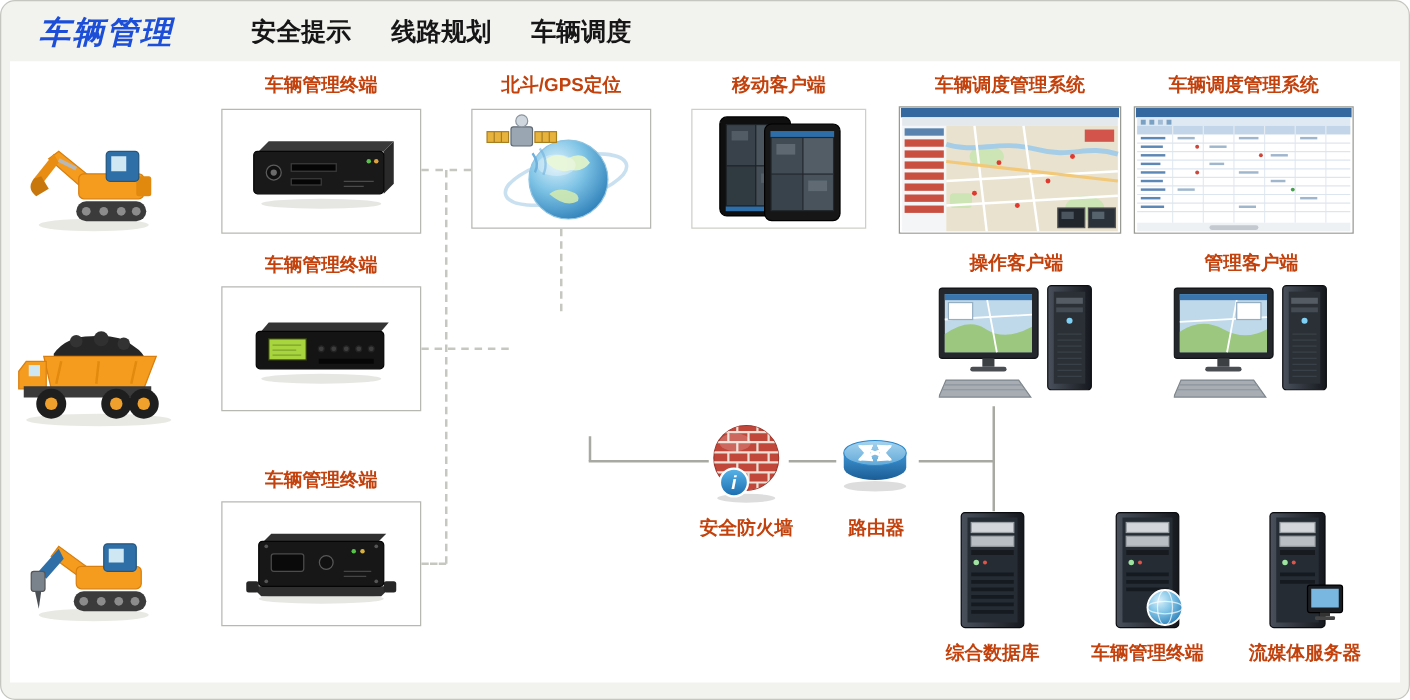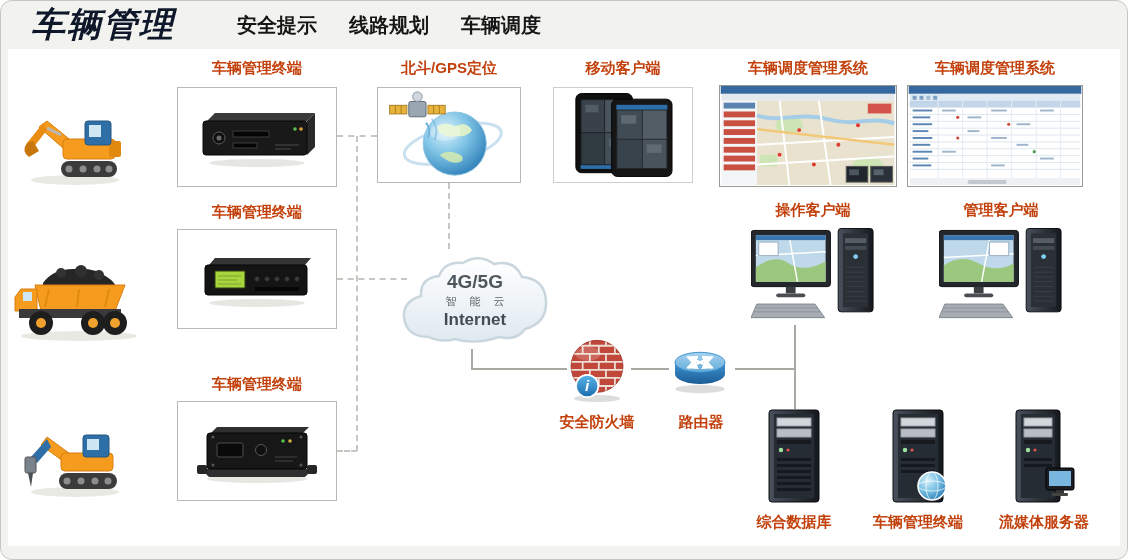--- a/index.html
+++ b/index.html
@@ -1,19 +1,19 @@
 <!DOCTYPE html>
 <html><head>
 <meta charset="utf-8">
 <style>
   html,body{margin:0;padding:0;background:#fff;font-family:"Liberation Sans",sans-serif;}
   .canvas{position:relative;width:1128px;height:560px;background:#f2f2ee;border:1px solid #c6c6c0;border-radius:12px;box-sizing:border-box;overflow:hidden;}
   .content-bg{position:absolute;left:7px;right:7px;top:48px;bottom:13px;background:#ffffff;}
   .header{position:absolute;top:0;left:0;right:0;height:48px;display:flex;align-items:center;z-index:5;}
-  .title{font-family:"Liberation Serif",serif;font-style:italic;font-weight:bold;font-size:34px;color:#0f172a;margin-left:30px;letter-spacing:2px;}
+  .title{font-family:"Liberation Serif",serif;font-style:italic;font-weight:bold;font-size:25px;color:#1d4ed8;margin-left:30px;letter-spacing:2px;}
   .menu{display:flex;gap:32px;margin-left:62px;font-size:20px;font-weight:bold;color:#161616;}
   .menu span{cursor:pointer;}
   .lbl{position:absolute;transform:translateX(-50%);font-size:15px;font-weight:bold;color:#c2410c;white-space:nowrap;z-index:4;}
   .box{position:absolute;background:#fff;border:1px solid #b8b8b2;box-sizing:border-box;display:flex;align-items:center;justify-content:center;z-index:3;}
   .art{position:absolute;z-index:3;}
   .art svg,.box svg{display:block;}
   .dash-h{position:absolute;border-top:2px dashed #c7c7c1;z-index:1;}
   .dash-v{position:absolute;border-left:2px dashed #c7c7c1;z-index:1;}
   .line-h{position:absolute;border-top:2px solid #a9a9a3;z-index:1;}
   .line-v{position:absolute;border-left:2px solid #a9a9a3;z-index:1;}
@@ -351,30 +351,20 @@
         </g>
       <circle cx="50" cy="32" r="1.6" fill="#d0453a"></circle>
         <circle cx="50" cy="53" r="1.6" fill="#d0453a"></circle>
         <circle cx="102" cy="39" r="1.6" fill="#d0453a"></circle>
         <circle cx="128" cy="67" r="1.6" fill="#4a9e50"></circle>
       <rect x="1" y="94" width="174" height="7" fill="#eef1f4"></rect>
       <rect x="60" y="96" width="40" height="4" rx="2" fill="#c3c9cf"></rect>
     </svg>
   </div>
 
-  <div class="cloud-wrap">
-    <svg viewBox="0 0 162 104">
-      <path d="M35,90 Q12,90 10,70 Q9,54 27,49 Q26,31 45,29 Q51,14 69,16 Q85,6 100,17 Q120,12 128,30 Q151,32 152,54 Q153,76 131,82 Q123,94 105,90 Q81,98 61,92 Q47,96 35,90 Z" fill="url(#gCloud)" stroke="#c9d6de" stroke-width="2.5"></path>
-    </svg>
-    <div class="cloud-text">
-      <span class="cloud-l1">4G/5G</span>
-      <span class="cloud-l2">智 能 云</span>
-      <span class="cloud-l3">Internet</span>
-    </div>
-  </div>
 
   <div class="art" style="left:562px;top:333px;width:68px;height:70px;">
     <svg viewBox="0 0 76 78" width="68" height="70">
       <ellipse cx="38" cy="72" rx="26" ry="4" fill="#00000022"></ellipse>
       <circle cx="38" cy="36" r="29" fill="#c2473b" stroke="#9e352b"></circle>
       <g clip-path="url(#fwClip)" stroke="#ecdfd5" stroke-width="2">
         <line x1="9" y1="13" x2="67" y2="13"></line>
           <line x1="9" y1="22" x2="67" y2="22"></line>
         <line x1="9" y1="31" x2="67" y2="31"></line>
           <line x1="9" y1="40" x2="67" y2="40"></line>

